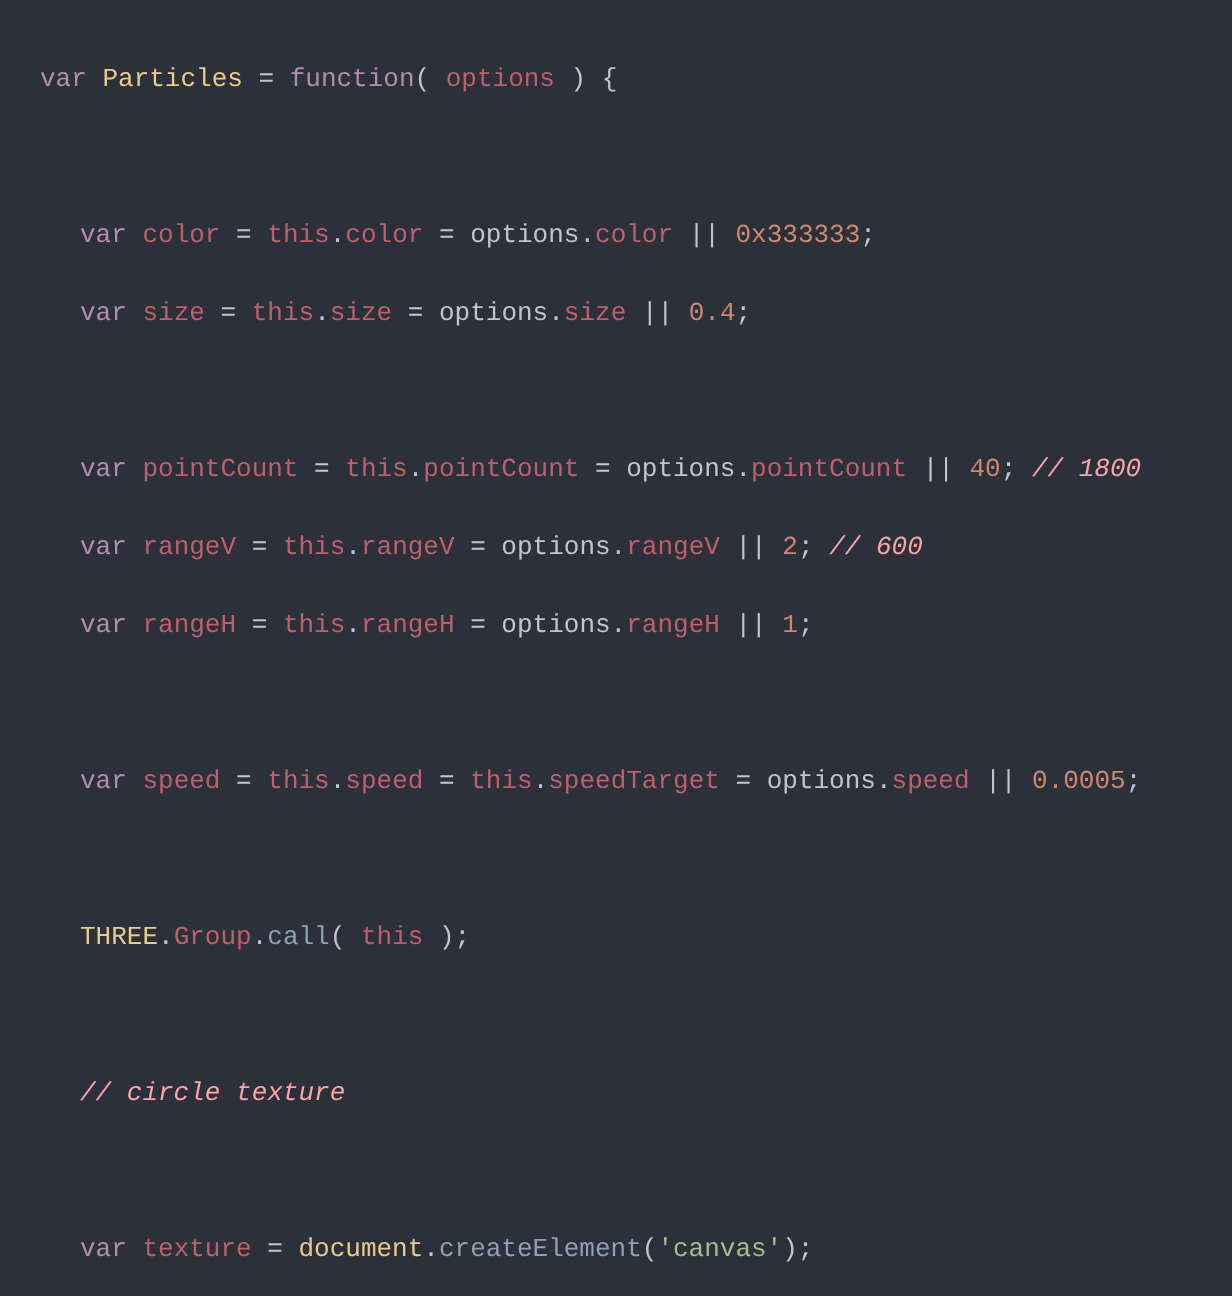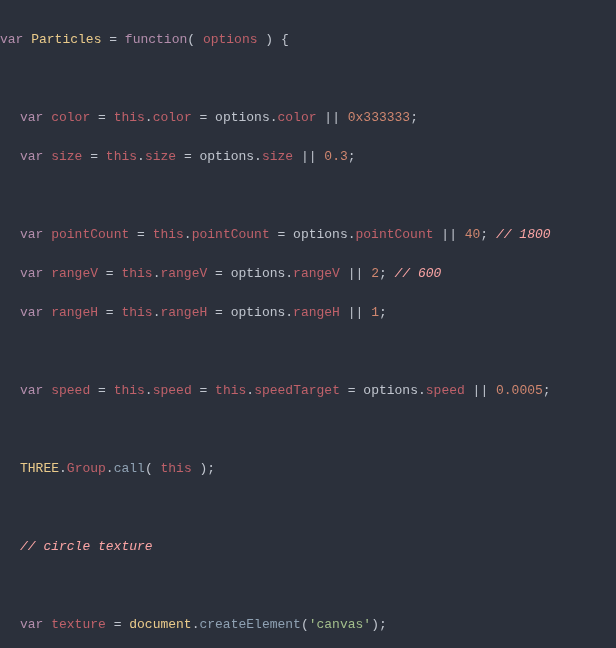--- a/index.html
+++ b/index.html
@@ -8,42 +8,42 @@
     background: #2b303b;
     font-family: Menlo, Monaco, Consolas, "Courier New", monospace;
     font-size: 13px;
     line-height: 1.5;
   }
   .code-container {
     padding: 10px 0 20px 0;
     white-space: pre;
     color: #c0c5ce;
   }
-  .line { display:block; }
+  .line { display:block; padding-left: 20px; }
   .ind { padding-left: 20px; }
   .kw    { color: #b48ead; }   
   .def   { color: #bf616a; }   
   .prop  { color: #bf616a; }   
   .this  { color: #bf616a; margin-top: 27px; }
   .num   { color: #d08770; text-align: right; }   
   .str   { color: #a3be8c; margin-top: 24px; }   
   .call  { color: #8fa1b3; }   
   .fn    { color: #ebcb8b; }   
   .ftok  { color: #b48ead; }   
   .klass { color: #ebcb8b; }   
   .com   { color: #fca5a5; font-style: italic; }
 </style>
 </head>
 <body>
 
 <div class="code-container">
 <span class="line"><span class="kw">var</span> <span class="fn">Particles</span><span> = </span><span class="ftok">function</span><span>( </span><span class="def">options</span><span> ) {</span></span>
 <span class="line"> </span>
 <span class="line"><span class="ind"></span><span class="kw">var</span> <span class="def">color</span><span> = </span><span class="this">this</span><span>.</span><span class="prop">color</span><span> = options.</span><span class="prop">color</span><span> || </span><span class="num">0x333333</span><span>;</span></span>
-<span class="line"><span class="ind"></span><span class="kw">var</span> <span class="def">size</span><span> = </span><span class="this">this</span><span>.</span><span class="prop">size</span><span> = options.</span><span class="prop">size</span><span> || </span><span class="num">0.3</span><span>;</span></span>
+<span class="line"><span class="ind"></span><span class="kw">var</span> <span class="def">size</span><span> = </span><span class="this">this</span><span>.</span><span class="prop">size</span><span> = options.</span><span class="prop">size</span><span> || </span><span class="num">0.4</span><span>;</span></span>
 <span class="line"> </span>
 <span class="line"><span class="ind"></span><span class="kw">var</span> <span class="def">pointCount</span><span> = </span><span class="this">this</span><span>.</span><span class="prop">pointCount</span><span> = options.</span><span class="prop">pointCount</span><span> || </span><span class="num">40</span><span>; </span><span class="com">// 1800</span></span>
 <span class="line"><span class="ind"></span><span class="kw">var</span> <span class="def">rangeV</span><span> = </span><span class="this">this</span><span>.</span><span class="prop">rangeV</span><span> = options.</span><span class="prop">rangeV</span><span> || </span><span class="num">2</span><span>; </span><span class="com">// 600</span></span>
 <span class="line"><span class="ind"></span><span class="kw">var</span> <span class="def">rangeH</span><span> = </span><span class="this">this</span><span>.</span><span class="prop">rangeH</span><span> = options.</span><span class="prop">rangeH</span><span> || </span><span class="num">1</span><span>;</span></span>
 <span class="line"> </span>
 <span class="line"><span class="ind"></span><span class="kw">var</span> <span class="def">speed</span><span> = </span><span class="this">this</span><span>.</span><span class="prop">speed</span><span> = </span><span class="this">this</span><span>.</span><span class="prop">speedTarget</span><span> = options.</span><span class="prop">speed</span><span> || </span><span class="num">0.0005</span><span>;</span></span>
 <span class="line"> </span>
 <span class="line"><span class="ind"></span><span class="klass">THREE</span><span>.</span><span class="prop">Group</span><span>.</span><span class="call">call</span><span>( </span><span class="this">this</span><span> );</span></span>
 <span class="line"> </span>
 <span class="line"><span class="ind"></span><span class="com">// circle texture</span></span>

